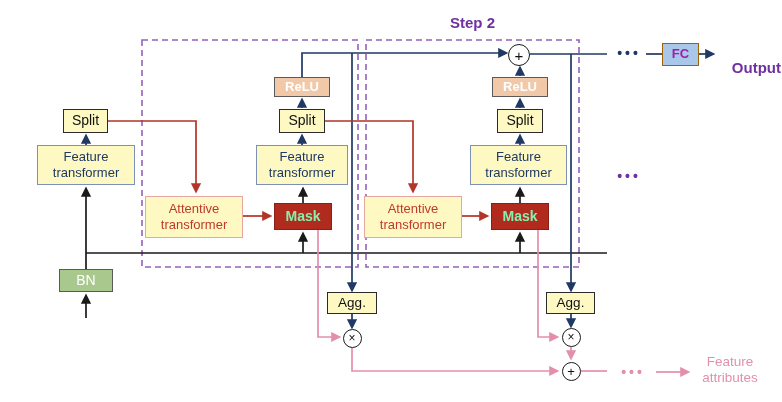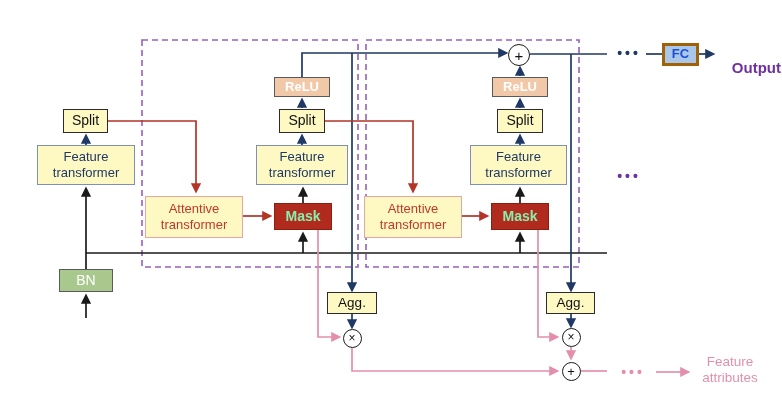--- a/index.html
+++ b/index.html
@@ -10,21 +10,21 @@
   .canvas svg{position:absolute;left:0;top:0;z-index:2;}
   .box{
     position:absolute;z-index:3;display:flex;align-items:center;justify-content:center;
     text-align:center;box-sizing:border-box;background:#fef9c3;white-space:pre-line;line-height:1.25;
   }
   .navy-box{border:1.4px solid #7e90b8;color:#1f3864;font-size:13px;font-weight:500;}
   .black-box{border:1.4px solid #2b2b2b;color:#111;font-size:14px;font-weight:500;}
   .relu-box{background:#f2c9a8;border:1px solid #5a5a5a;color:#fff;font-weight:700;font-size:13px;}
   .bn-box{background:#a9c88e;border:1px solid #5a5a5a;color:#fff;font-weight:400;font-size:14px;}
   .mask-box{background:#b12a1e;border:1px solid #8c1f14;color:#86efac;font-weight:700;font-size:14px;}
-  .fc-box{background:#a9c7e8;border:3px solid #a16207;color:#1d4ed8;font-weight:700;font-size:13px;}
+  .fc-box{background:#a9c7e8;border:1px solid #a16207;color:#a21caf;font-weight:700;font-size:13px;}
   .at-box{border:1.6px solid #e5a79f;color:#c0392b;font-size:13px;font-weight:500;}
   .agg-box{border:1.4px solid #2b2b2b;color:#111;font-size:13.5px;font-weight:500;}
   .circle{
     position:absolute;z-index:3;box-sizing:border-box;background:#fff;border:1.5px solid #1a1a1a;
     border-radius:50%;display:flex;align-items:center;justify-content:center;
     color:#111;font-weight:500;
   }
   .lbl{position:absolute;z-index:3;text-align:center;white-space:pre-line;line-height:1.2;}
   .step-lbl{color:#7030a0;font-size:15px;font-weight:600;}
   .features-lbl{color:#111;font-size:14px;font-weight:500;}
@@ -96,20 +96,21 @@
     <g stroke="#e38fac" stroke-width="1.7" fill="none">
       <path d="M318 229 L318 337 L338 337" marker-end="url(#ar-pink)"></path>
       <path d="M352 348 L352 371 L556 371" marker-end="url(#ar-pink)"></path>
       <path d="M538 229 L538 337 L556 337" marker-end="url(#ar-pink)"></path>
       <path d="M571 347 L571 357" marker-end="url(#ar-pink)"></path>
       <path d="M581 371 L607 371"></path>
       <path d="M656 372 L687 372" marker-end="url(#ar-pink)"></path>
     </g>
   </svg>
 
+  <div class="lbl step-lbl" style="left:366px;top:14px;width:213px;">Step 2</div>
 
   <div class="box bn-box" style="left:59px;top:269px;width:54px;height:23px;">BN</div>
   <div class="box navy-box" style="left:37px;top:145px;width:98px;height:40px;">Feature
 transformer</div>
   <div class="box black-box" style="left:63px;top:109px;width:45px;height:24px;">Split</div>
 
   <div class="box at-box" style="left:145px;top:196px;width:98px;height:42px;">Attentive
 transformer</div>
   <div class="box mask-box" style="left:274px;top:203px;width:58px;height:27px;">Mask</div>
   <div class="box navy-box" style="left:256px;top:145px;width:92px;height:40px;">Feature

